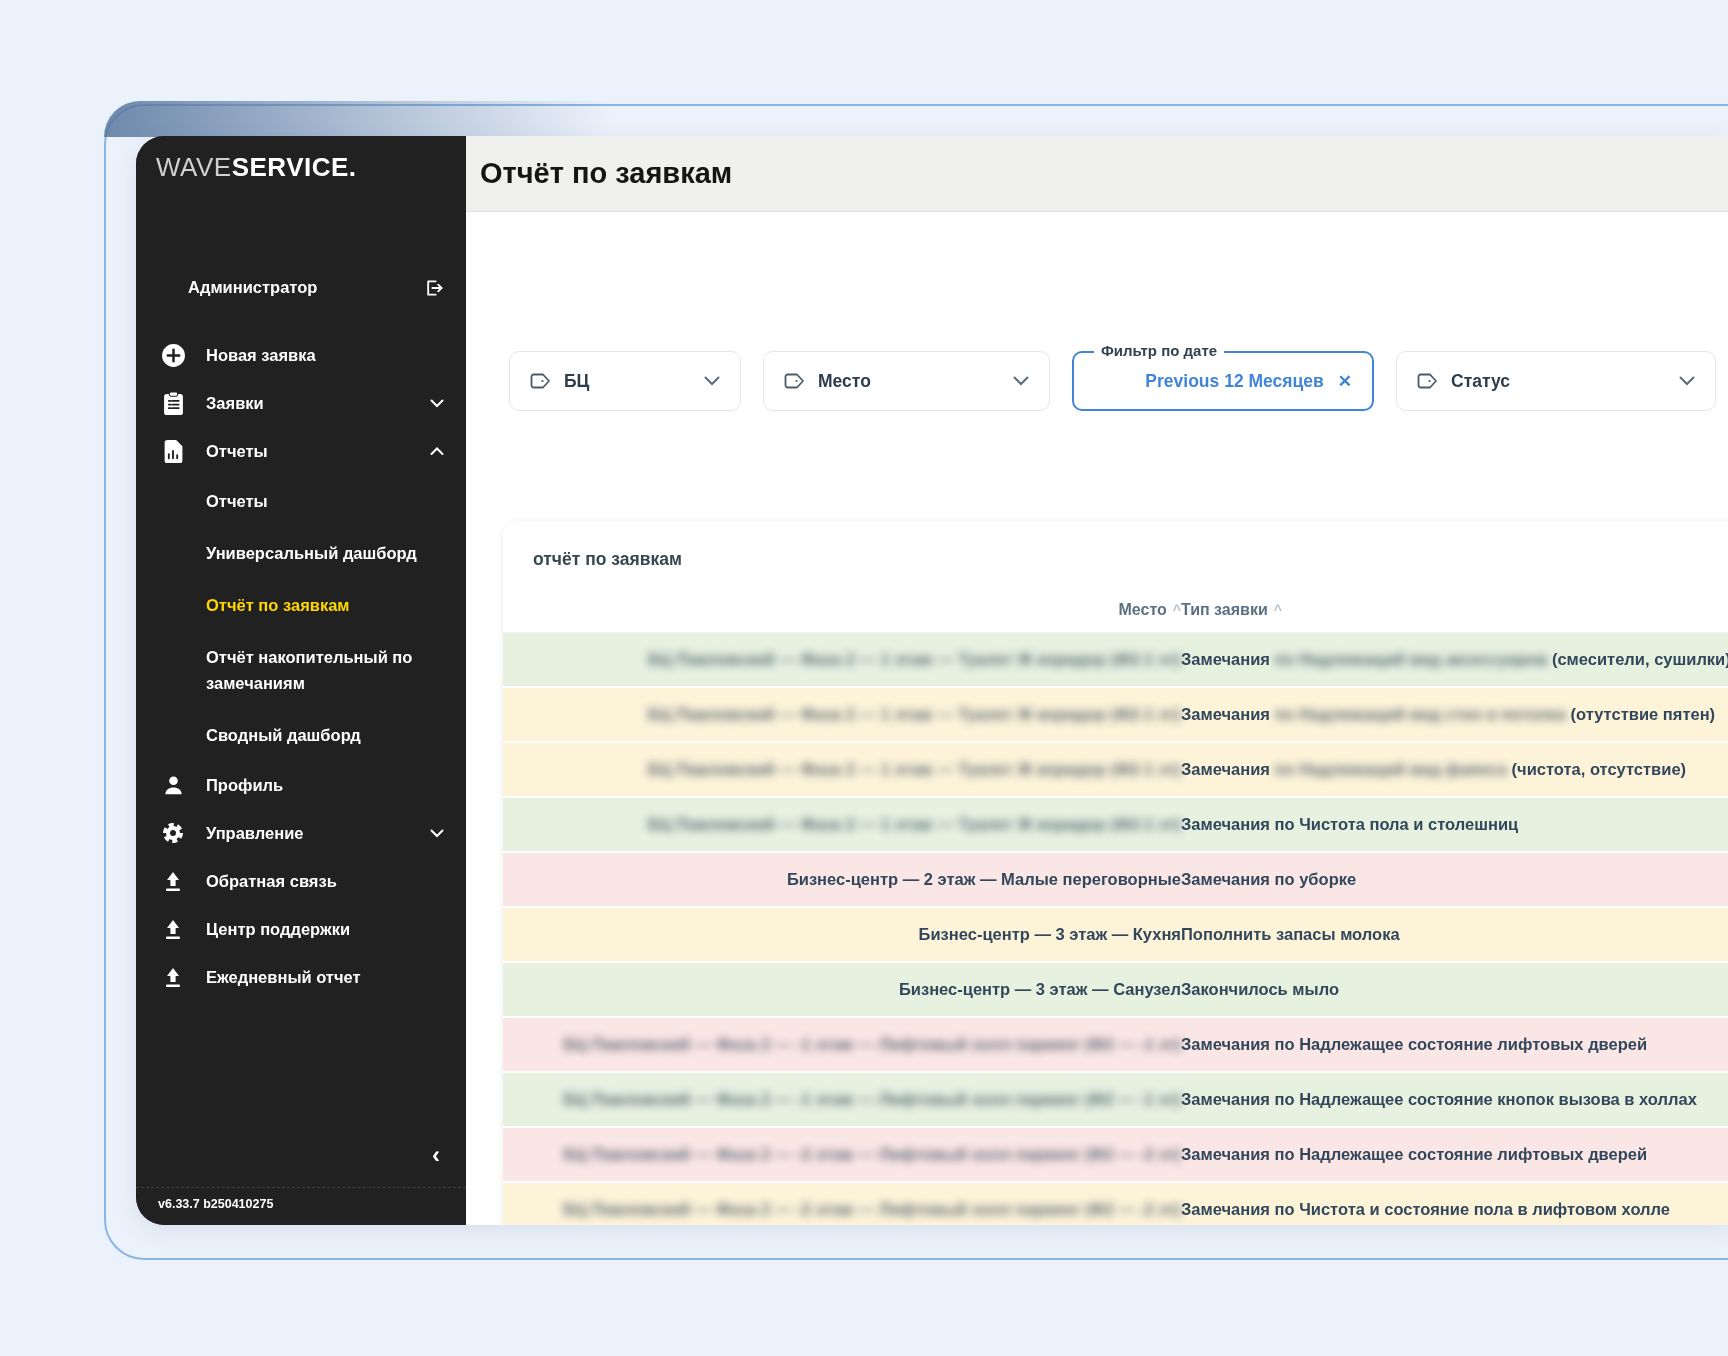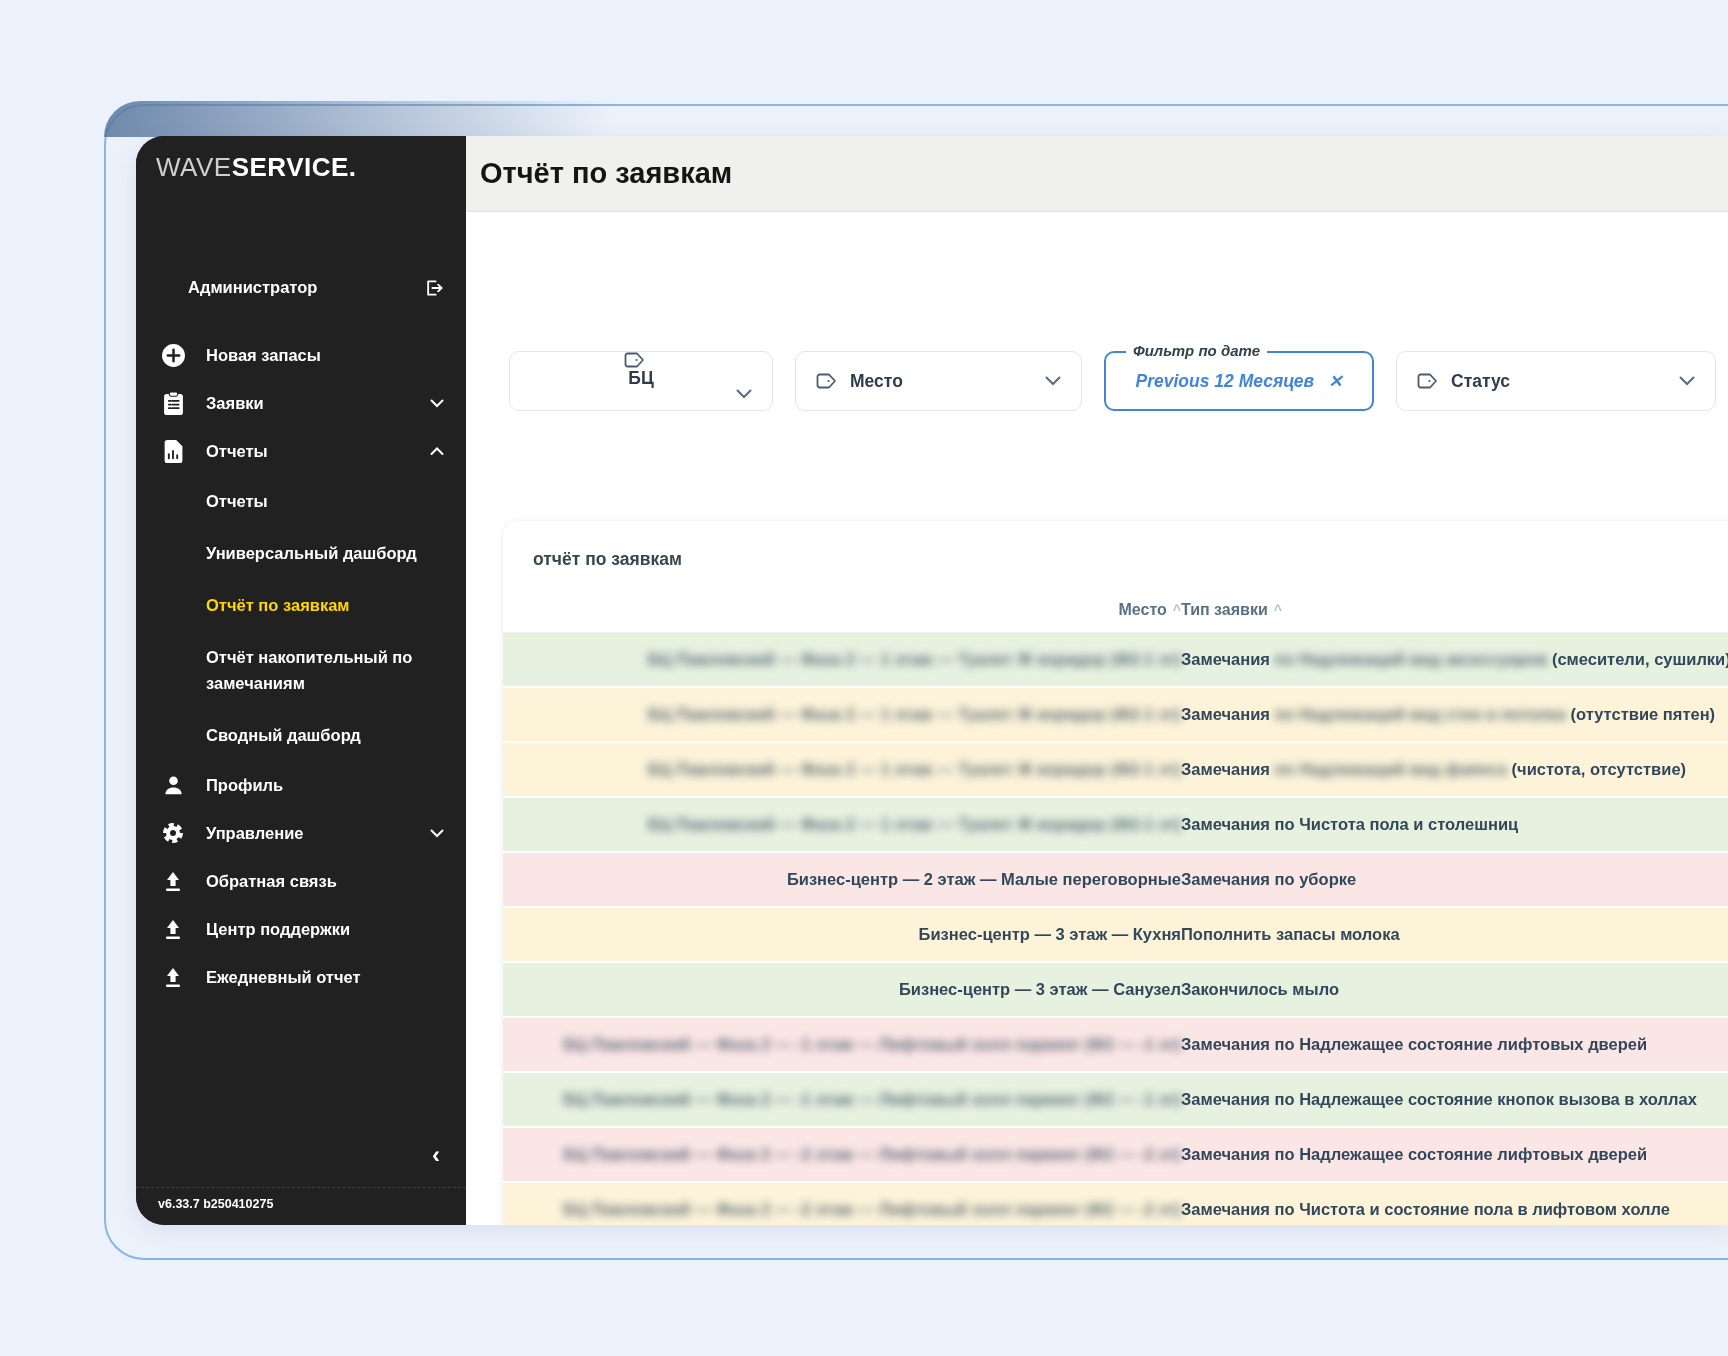--- a/index.html
+++ b/index.html
@@ -70,23 +70,23 @@
   
   .filters{position:absolute;left:43px;top:139px;display:flex;gap:22px;}
   .chip{
     height:60px;box-sizing:border-box;border:1.5px solid #e3e6ea;border-radius:10px;
     background:#fff;display:flex;align-items:center;padding:0 20px;cursor:pointer;
     position:relative;
   }
   .chip .tag-ic{margin-right:13px;display:flex;}
   .chip .chip-label{font-size:17.5px;font-weight:700;color:#2e3d4c;}
   .chip .chev{margin-left:auto;display:flex;}
-  .chip.c1{width:264px;flex-direction:column;}
+  .chip.c1{width:232px;}
   .chip.c2{width:287px;}
-  .chip.c3{width:270px;border:2px solid var(--accent,#4285d8);justify-content:center;font-style:italic;}
+  .chip.c3{width:302px;border:2px solid var(--accent,#4285d8);justify-content:flex-end;}
   .chip.c4{width:320px;}
   .chip-legend{
     position:absolute;top:-11px;left:20px;background:#fff;padding:0 7px;
     font-size:15px;font-weight:700;color:#33424f;white-space:nowrap;
   }
   .chip-value{font-size:17.5px;font-weight:700;color:var(--accent,#4285d8);white-space:nowrap;}
   .chip-close{margin-left:14px;color:var(--accent,#4285d8);font-size:17px;font-weight:700;cursor:pointer;}
   
   .card{
     position:absolute;left:37px;top:309px;right:-24px;height:762px;
@@ -129,21 +129,21 @@
     </div>
 
     <nav>
       <div class="nav-item">
         <span class="nav-icon">
           <svg width="25" height="25" viewBox="0 0 24 24">
               <circle cx="12" cy="12" r="11" fill="#fff"></circle>
               <path d="M12 6.5 v11 M6.5 12 h11" stroke="#212121" stroke-width="2.4" stroke-linecap="round"></path>
             </svg>
         </span>
-        <span>Новая запасы</span>
+        <span>Новая заявка</span>
       </div>
 
 
       <div class="nav-item">
         <span class="nav-icon">
           <svg width="21" height="23" viewBox="0 0 20 22" fill="#fff">
               <rect x="1" y="2" width="18" height="20" rx="2.5"></rect>
               <rect x="6" y="0" width="8" height="4" rx="1.5" fill="#fff" stroke="#212121" stroke-width="1"></rect>
               <path d="M5.5 8.5h2M5.5 12h2M5.5 15.5h2M9 8.5h6M9 12h6M9 15.5h6" stroke="#212121" stroke-width="1.6" stroke-linecap="round"></path>
             </svg>

